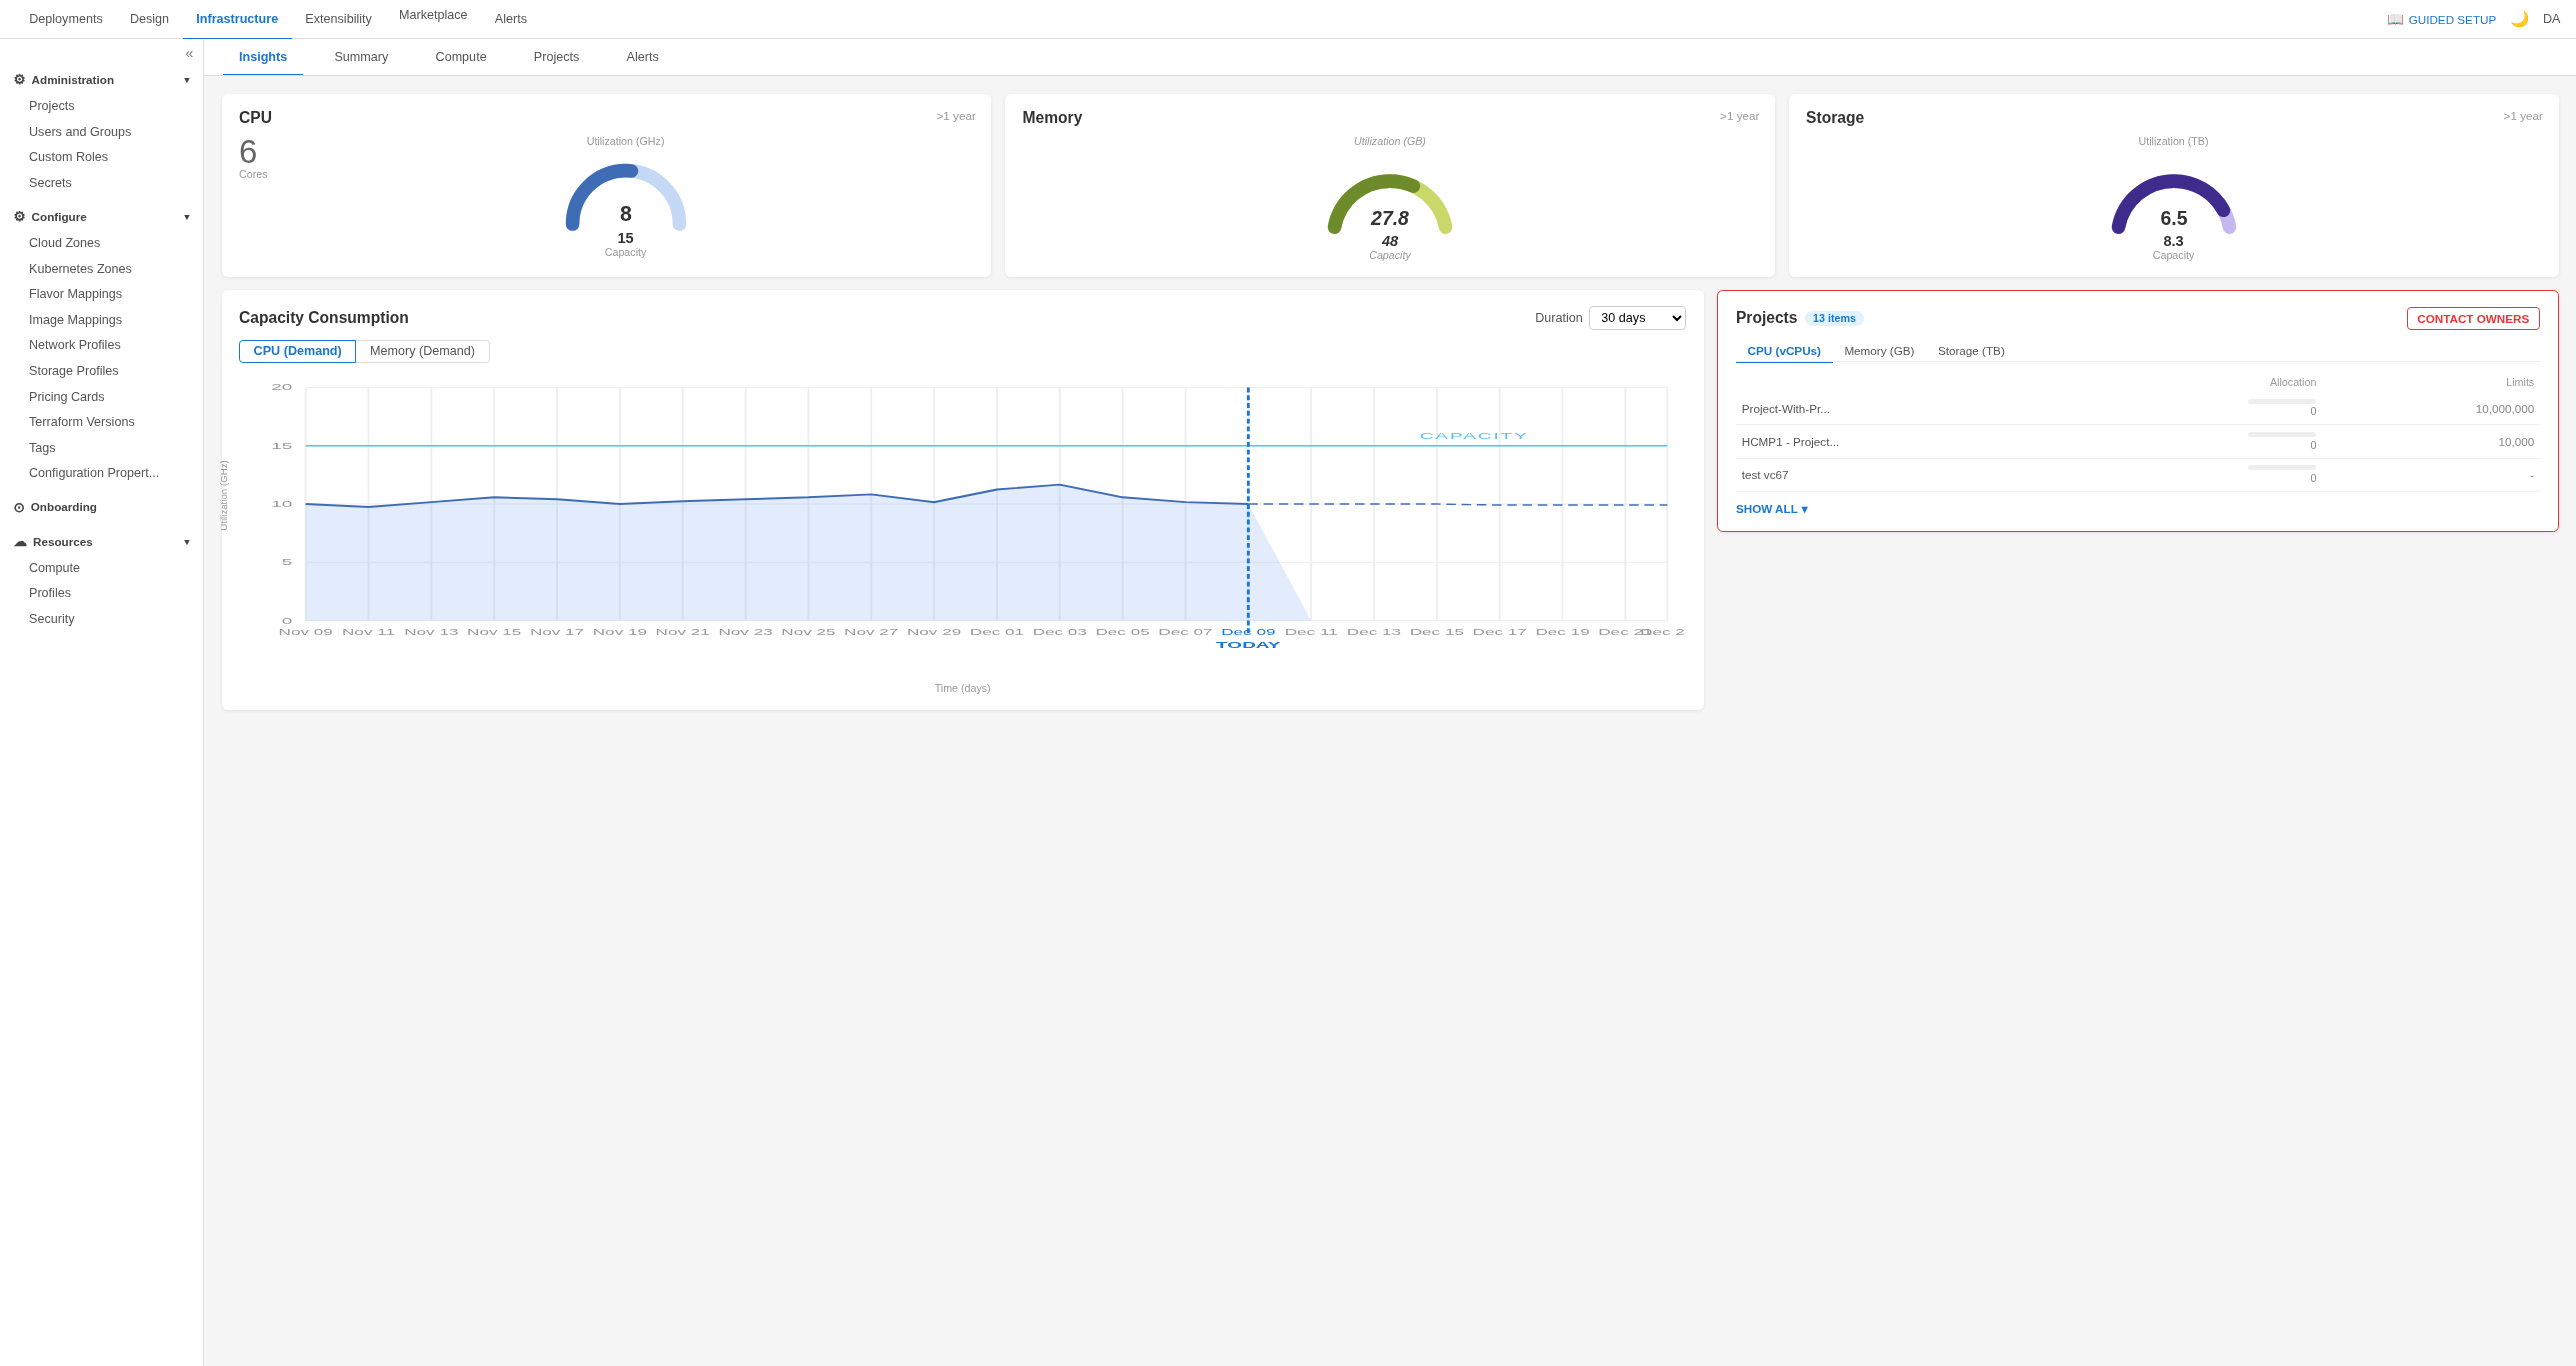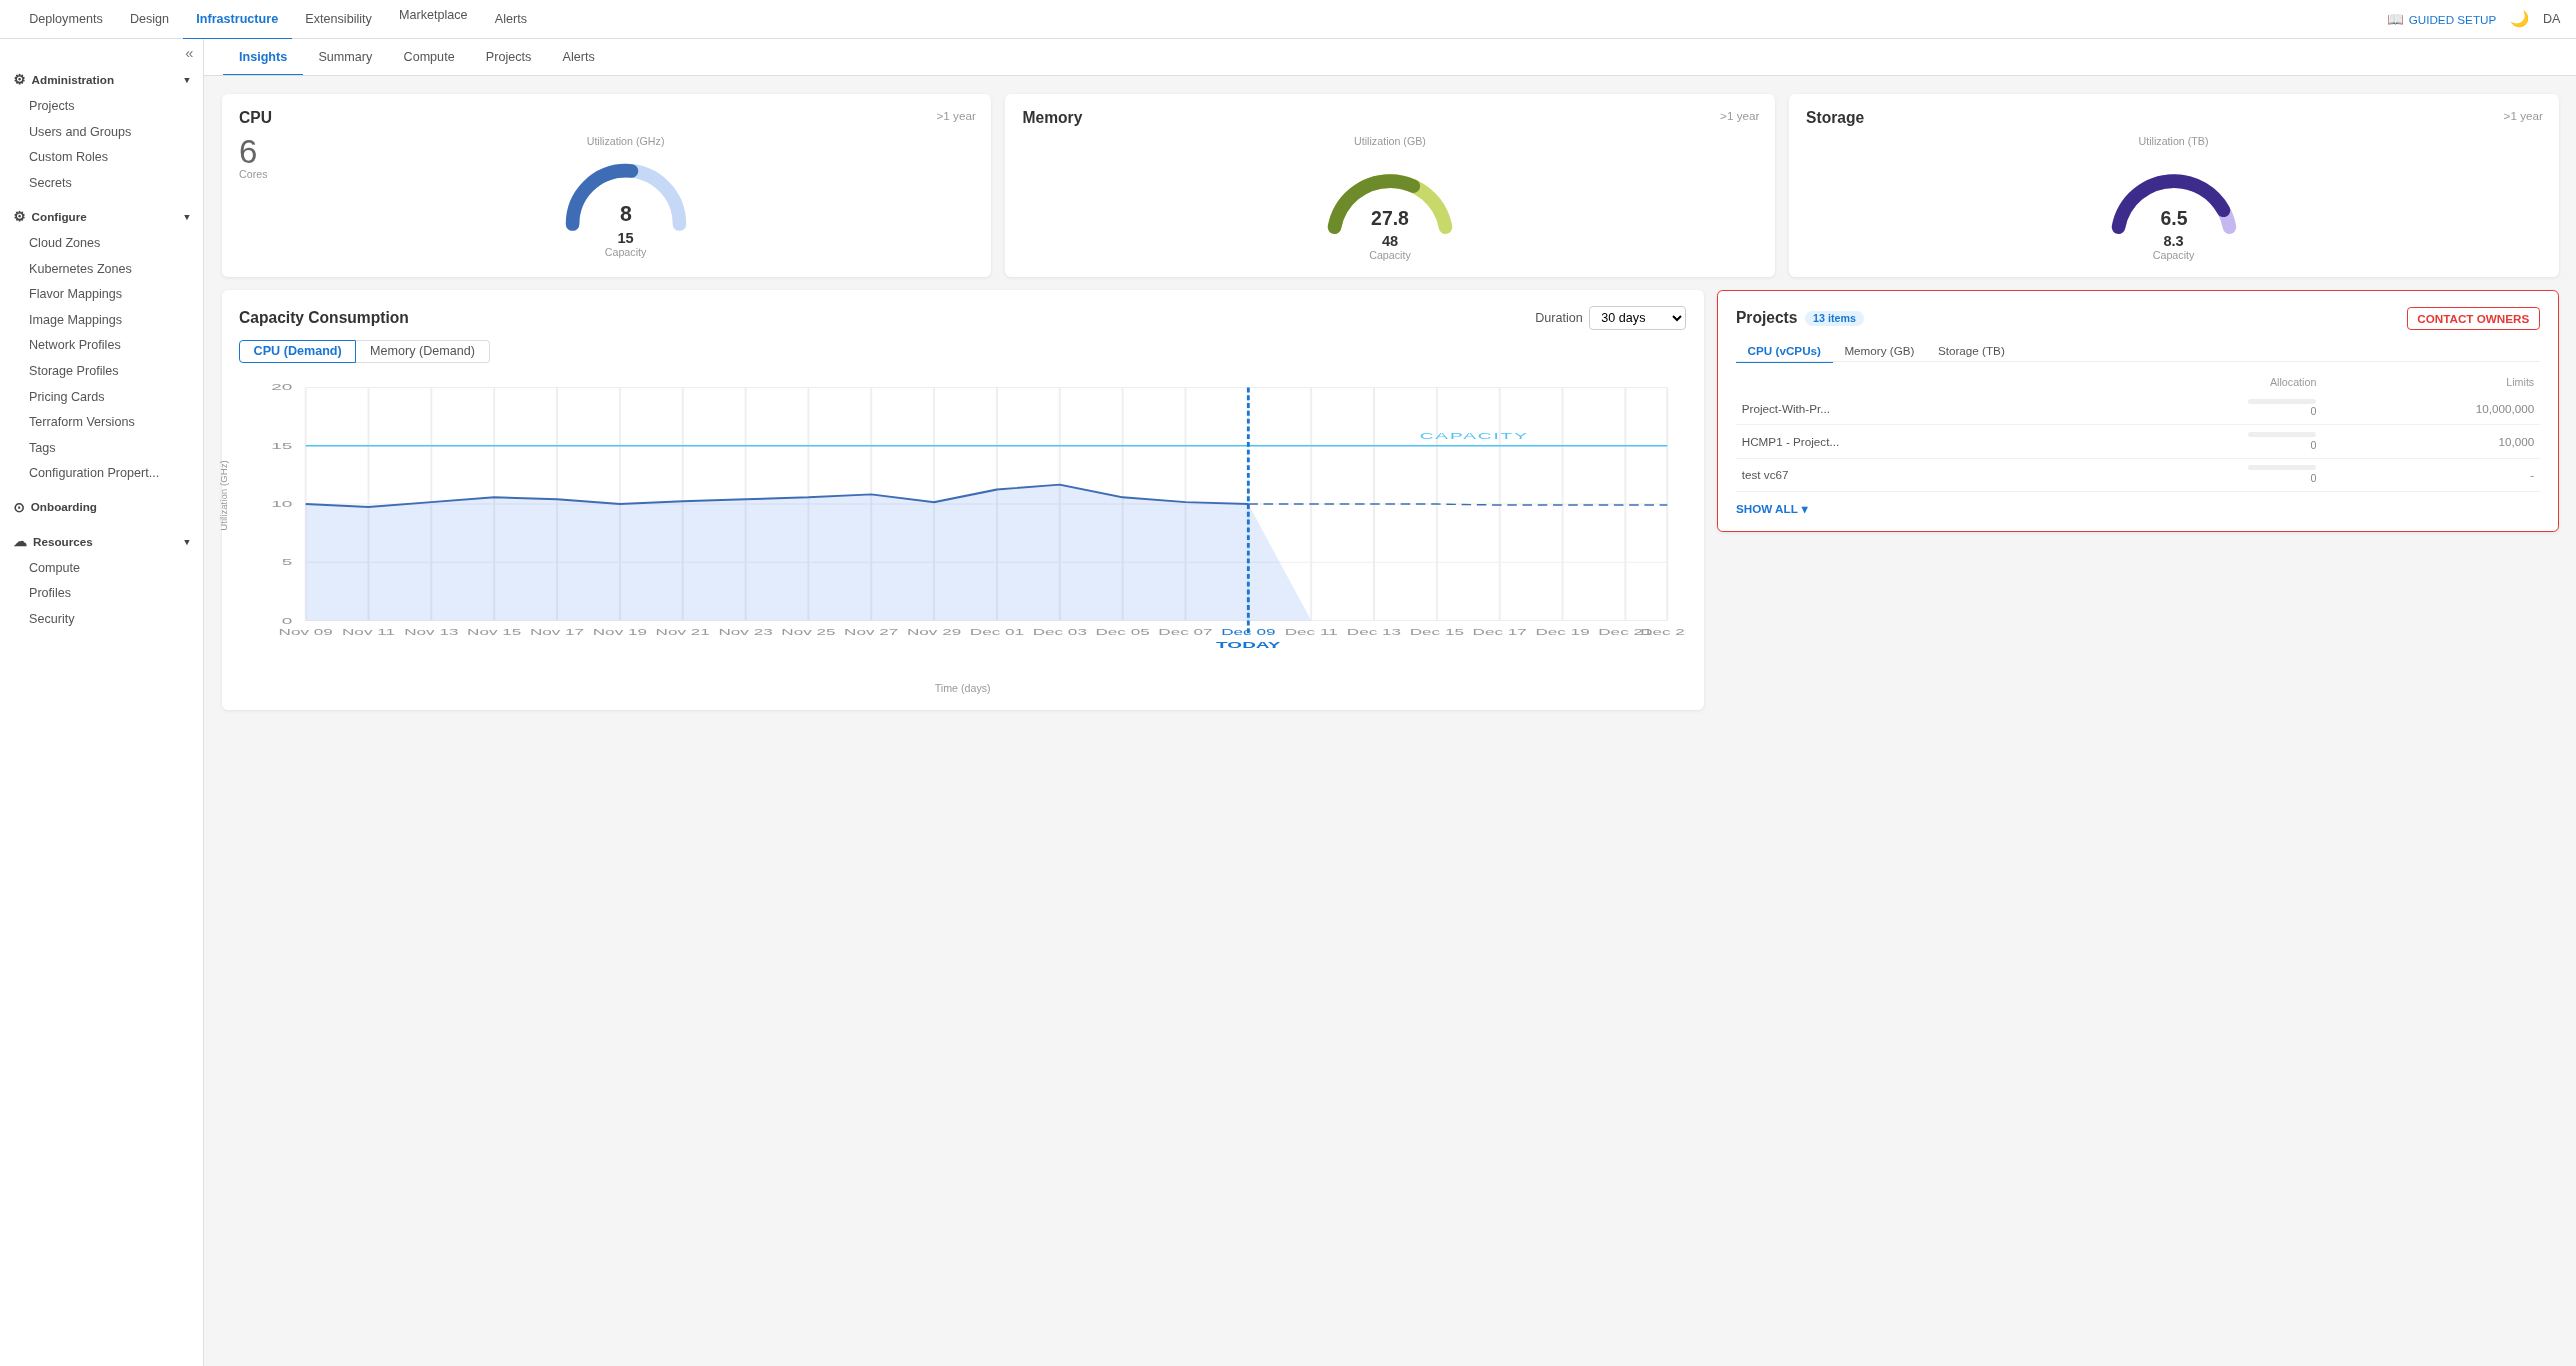--- a/index.html
+++ b/index.html
@@ -75,21 +75,21 @@
       <span>Resources</span>
       <span style="margin-left:auto;font-size:9.7px;">▾</span>
     </div>
     <div style="padding:5.8px 13.6px 5.8px 29px;font-size:12.6px;color:#555;cursor:pointer;">Compute</div>
     <div style="padding:5.8px 13.6px 5.8px 29px;font-size:12.6px;color:#555;cursor:pointer;">Profiles</div>
     <div style="padding:5.8px 13.6px 5.8px 29px;font-size:12.6px;color:#555;cursor:pointer;">Security</div>
   </div>
 
   <div style="flex:1;overflow-y:auto;background:#f5f5f5;padding:0;">
 
-    <div style="display:flex;background:#fff;border-bottom:1px solid #ddd;padding:0 19.4px;gap:0;text-align:center;">
+    <div style="display:flex;background:#fff;border-bottom:1px solid #ddd;padding:0 19.4px;gap:16px;text-align:center;">
       <div style="padding:10.7px 15.6px;font-size:12.6px;color:#1976d2;cursor:pointer;border-bottom:1.9px solid #1976d2;font-weight:600;">Insights</div>
       <div style="padding:10.7px 15.6px;font-size:12.6px;color:#555;cursor:pointer;border-bottom:1.9px solid transparent;">Summary</div>
       <div style="padding:10.7px 15.6px;font-size:12.6px;color:#555;cursor:pointer;border-bottom:1.9px solid transparent;">Compute</div>
       <div style="padding:10.7px 15.6px;font-size:12.6px;color:#555;cursor:pointer;border-bottom:1.9px solid transparent;">Projects</div>
       <div style="padding:10.7px 15.6px;font-size:12.6px;color:#555;cursor:pointer;border-bottom:1.9px solid transparent;">Alerts</div>
     </div>
 
     <div style="padding:17.5px;display:flex;flex-direction:column;gap:13.6px;">
 
       <div style="display:flex;gap:13.6px;">
@@ -115,21 +115,21 @@
                 <span style="font-size:14.6px;font-weight:600;color:#333;">15</span>
                 <span style="font-size:10.7px;color:#999;">Capacity</span>
               </div>
             </div>
           </div>
         </div>
 
         <div style="background:#fff;border-radius:5.8px;box-shadow:0 1px 3.9px rgba(0,0,0,0.08);flex:1;padding:15.6px 17.5px;position:relative;">
           <div style="font-size:15.6px;font-weight:600;color:#333;margin-bottom:1.9px;">Memory</div>
           <div style="position:absolute;top:15.6px;right:15.6px;font-size:11.7px;color:#999;">&gt;1 year</div>
-          <div style="display:flex;flex-direction:column;align-items:center;margin-top:7.8px;">
+          <div style="display:flex;flex-direction:column;align-items:center;margin-top:7.8px;font-style:italic;">
             <div style="font-size:10.7px;color:#999;margin-bottom:3.9px;">Utilization (GB)</div>
             <svg width="146" height="86" viewBox="0 0 150 88" style="font-size:13px">
               <path d="M 18 78 A 58 58 0 0 1 132 78" fill="none" stroke="#c8d96a" stroke-width="14" stroke-linecap="round"></path>
 
               <path d="M 18 78 A 58 58 0 0 1 132 78" fill="none" stroke="#6d8b2a" stroke-width="14" stroke-linecap="round" stroke-dasharray="182" stroke-dashoffset="77"></path>
               <text x="75" y="76" text-anchor="middle" font-size="20" font-weight="600" fill="#333">27.8</text>
             </svg>
             <div style="display:flex;flex-direction:column;align-items:center;margin-top:-3.9px;">
               <span style="font-size:14.6px;font-weight:600;color:#333;">48</span>
               <span style="font-size:10.7px;color:#999;">Capacity</span>

